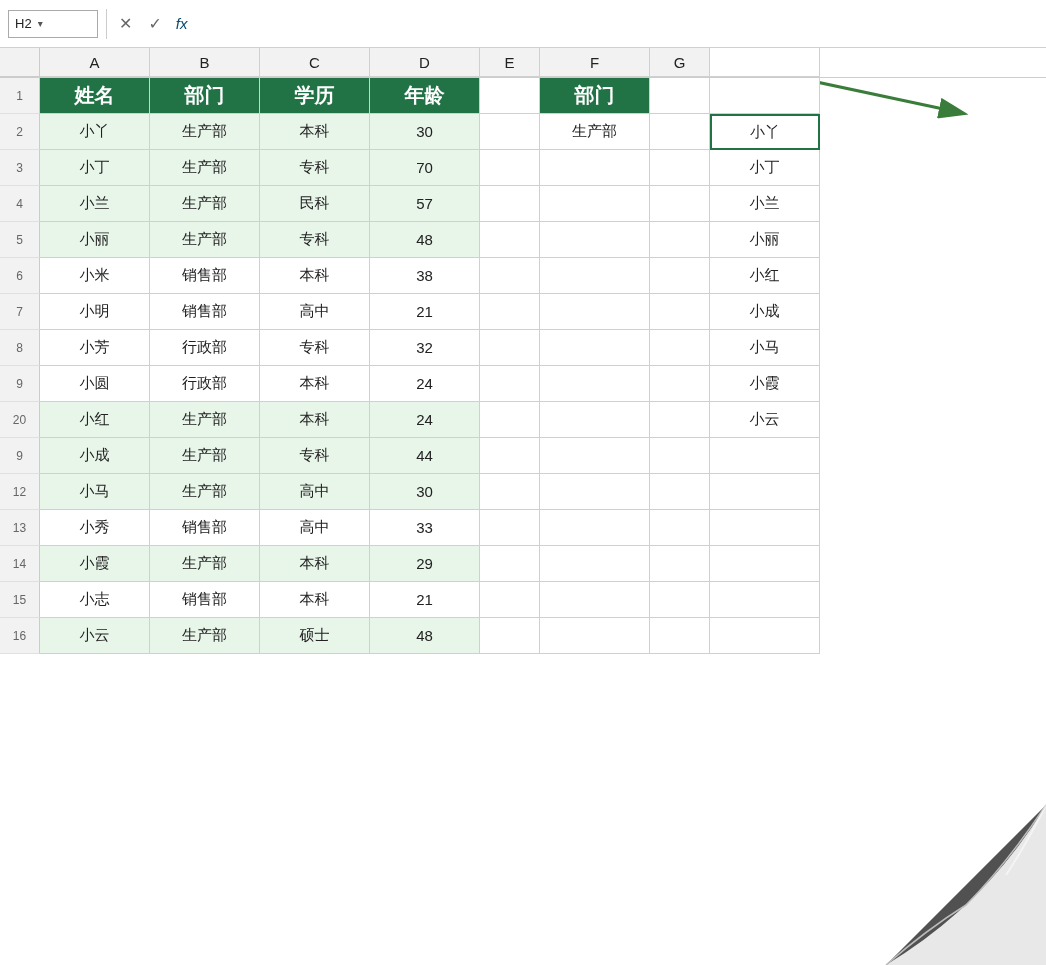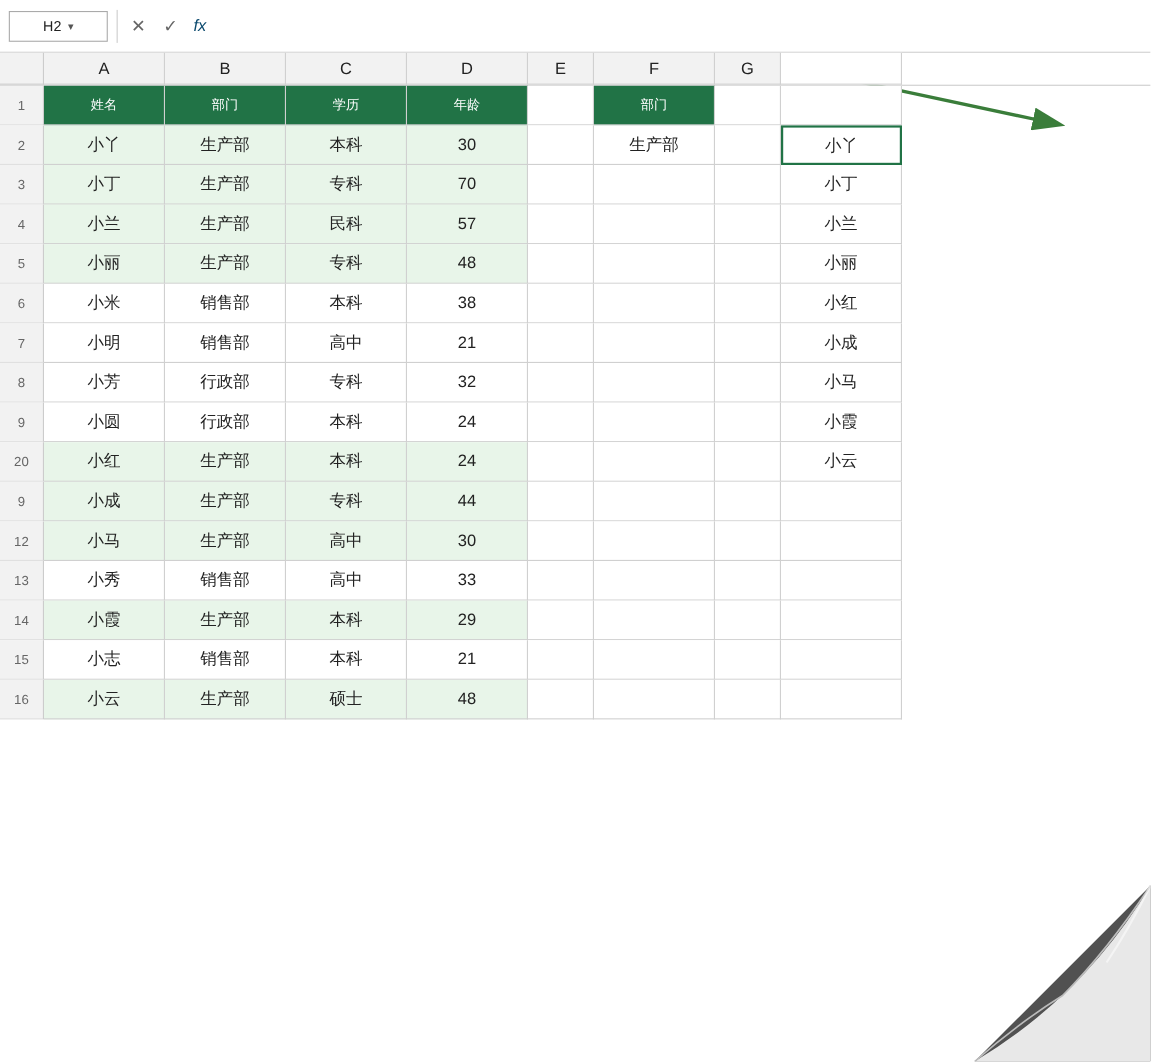--- a/index.html
+++ b/index.html
@@ -25,21 +25,21 @@
     .cell-ref-box {
       width: 90px;
       height: 28px;
       border: 1px solid #aaa;
       display: flex;
       align-items: center;
       padding: 0 6px;
       font-size: 13px;
       color: #222;
       gap: 6px;
-      justify-content: center;
+      justify-content: flex-start;
     }
     .cell-ref-text {
       font-size: 13px;
     }
     .cell-ref-arrow {
       font-size: 10px;
       color: #555;
     }
     .formula-divider {
       width: 1px;
@@ -135,22 +135,22 @@
       align-items: center;
       justify-content: center;
       border-right: 1px solid #d0d0d0;
       border-bottom: 1px solid #d0d0d0;
       font-size: 15px;
       color: #222;
     }
     .cell.header-cell {
       background: #217346;
       color: #fff;
-      font-weight: normal;
-      font-size: 12px;
+      font-weight: bold;
+      font-size: 20px;
     }
     .cell.green-bg {
       background: #e8f5e9;
     }
     .cell.white-bg {
       background: #fff;
     }
     .cell.selected {
       border: 2px solid #217346;
     }

